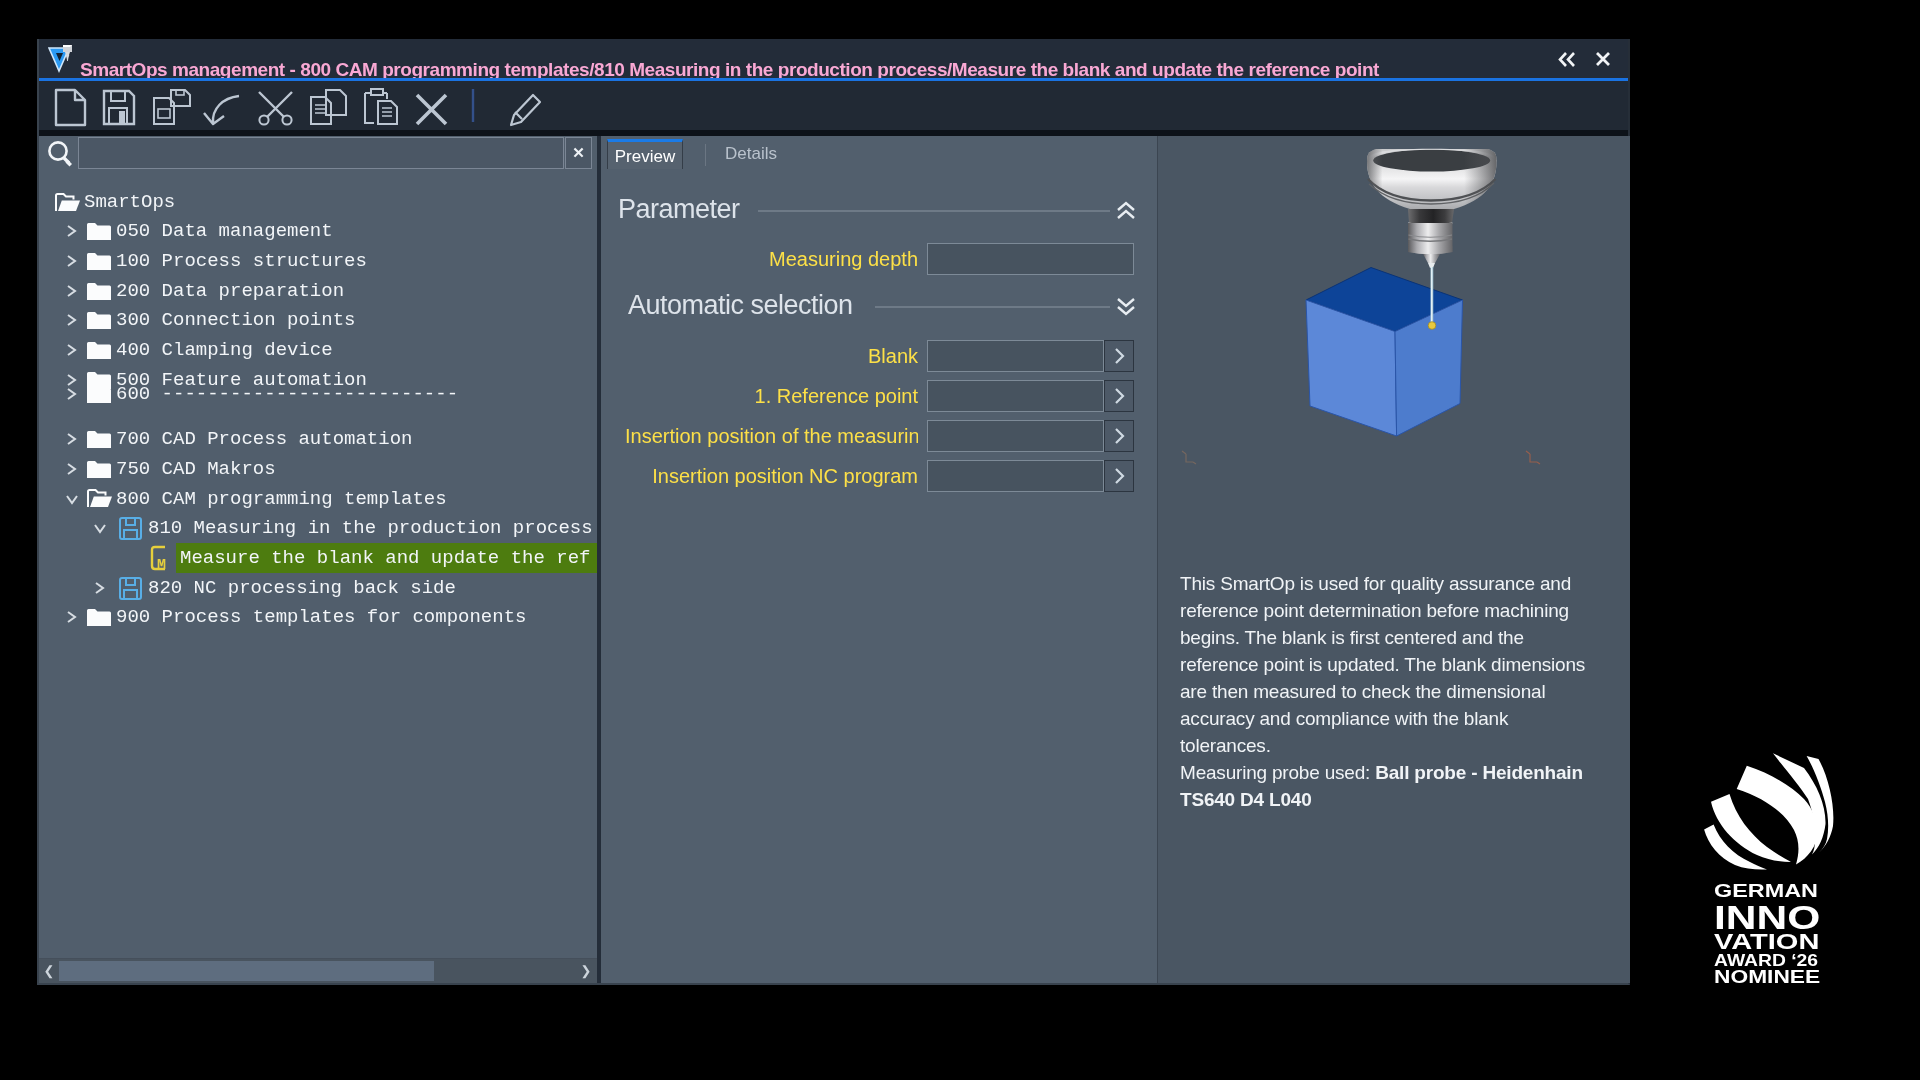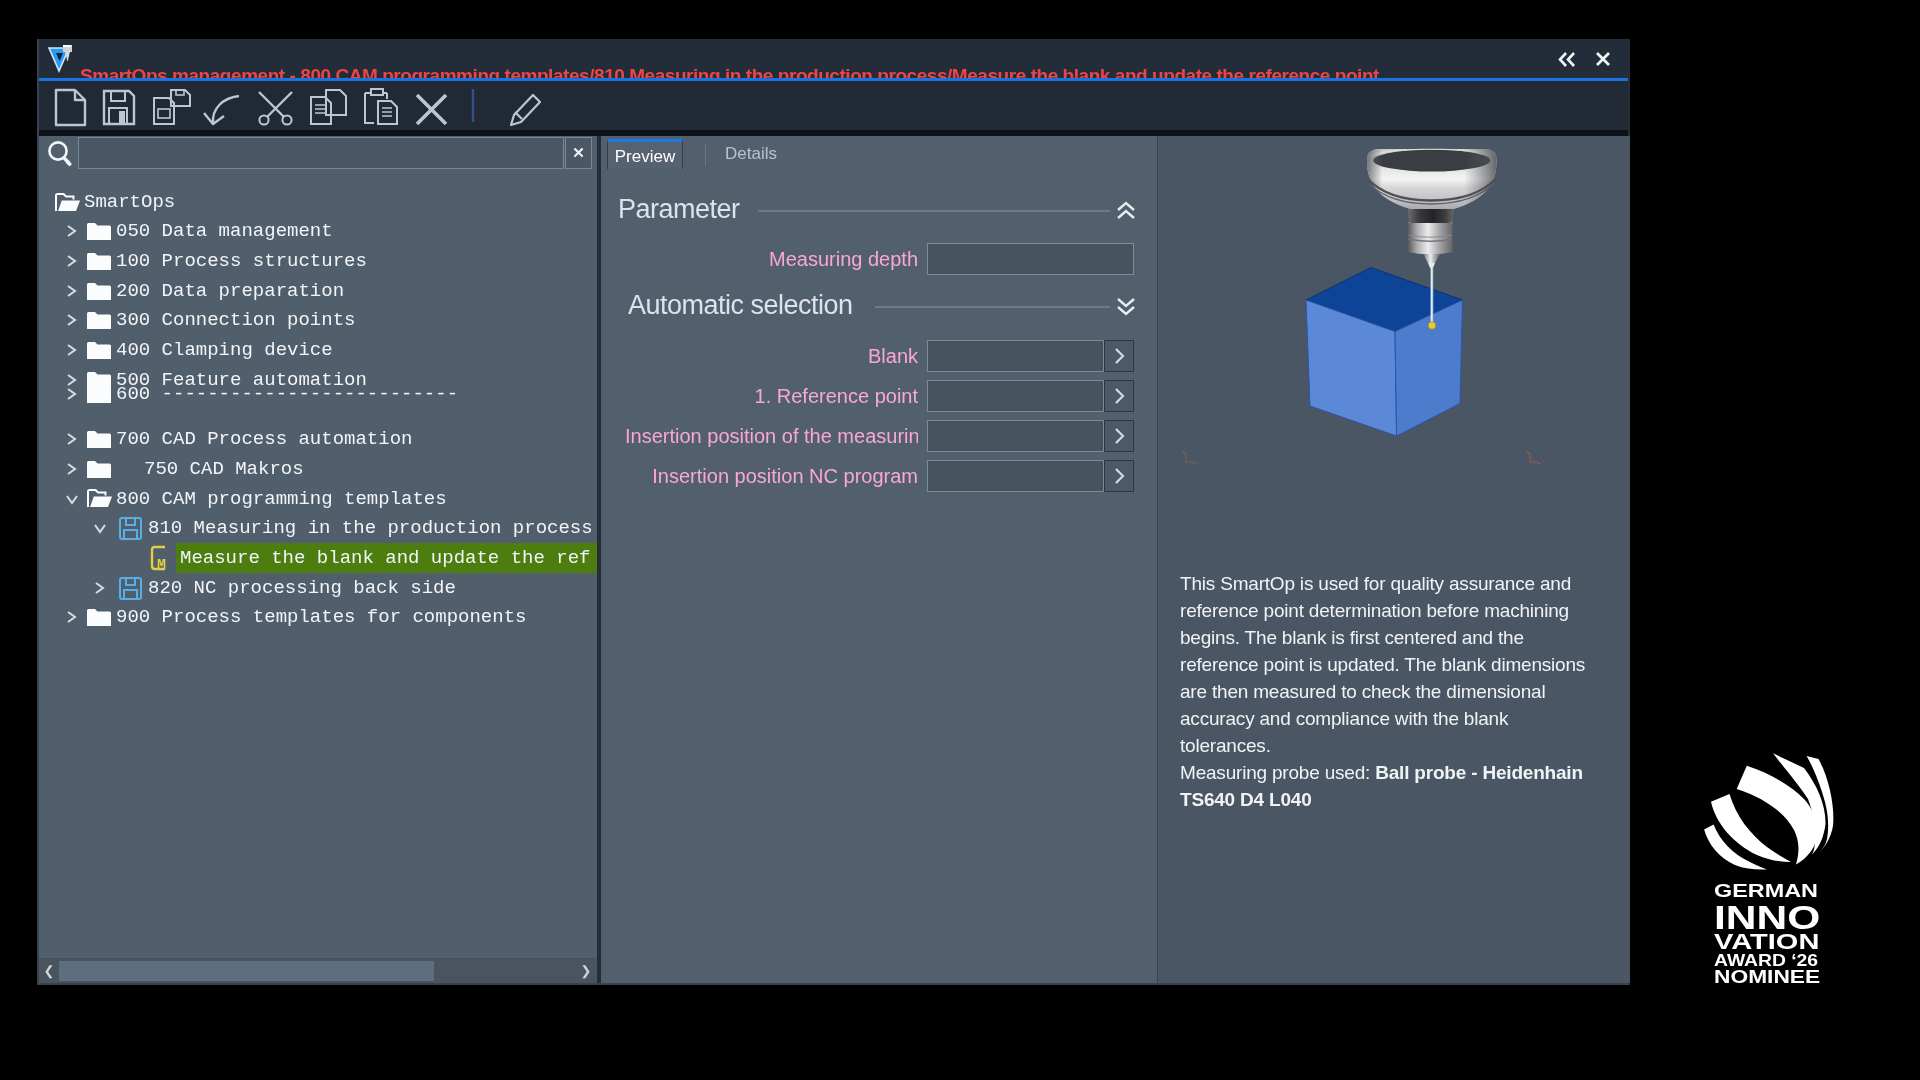--- a/index.html
+++ b/index.html
@@ -2,21 +2,21 @@
 <html><head>
 <meta charset="utf-8">
 <style>
   * { margin:0; padding:0; box-sizing:border-box; }
   html,body { width:1920px; height:1080px; background:#000; overflow:hidden;
     font-family:"Liberation Sans", sans-serif; }
   #win { position:absolute; left:37px; top:39px; width:1593px; height:946px;
     background:#515e6c; border-left:2px solid #39434e; border-bottom:2px solid #39434e;
     border-right:2px solid #262e38; }
   #titlebar { position:absolute; left:0; top:0; width:100%; height:39px; background:#232c39; }
-  #titletext { position:absolute; left:41px; top:26px; color:#ef4444; font-size:19px; letter-spacing:-0.45px; font-weight:bold; white-space:nowrap; }
+  #titletext { position:absolute; left:41px; top:20px; color:#f9a8d4; font-size:19px; letter-spacing:-0.45px; font-weight:bold; white-space:nowrap; }
   #blueline { position:absolute; left:0; top:39px; width:100%; height:3px; background:#1a73e2; }
   #toolbar { position:absolute; left:0; top:42px; width:100%; height:49px; background:#212934; }
   #darksep { position:absolute; left:0; top:91px; width:100%; height:6px; background:#0d1219; }
   #content { position:absolute; left:0; top:97px; width:1591px; height:847px; }
   #leftpanel { position:absolute; left:0; top:0; width:558px; height:847px; background:#515e6c; overflow:hidden; }
   #midpanel { position:absolute; left:562px; top:0; width:556px; height:847px; background:#525f6d; }
   #vsep1 { position:absolute; left:558px; top:0; width:4px; height:847px; background:#242d39; }
   #rightpanel { position:absolute; left:1118px; top:0; width:473px; height:847px; background:#4a5663; border-left:1px solid #3b4551; }
   
   #searchrow { position:absolute; left:0; top:0; width:560px; height:34px; }
@@ -24,21 +24,21 @@
   #searchx { position:absolute; left:526px; top:1px; width:27px; height:32px; background:#4b5765; border:1px solid #7b8695;
      color:#eef2f6; font-size:15px; font-weight:bold; text-align:center; line-height:30px; }
   
   .trow { position:absolute; left:0; height:30px; width:558px; color:#f2f5f8;
      font-family:"Liberation Mono", monospace; font-size:19px; line-height:30px; white-space:nowrap; }
   .ticon { position:absolute; }
   
   .tab { position:absolute; top:3px; height:30px; font-size:17px; line-height:30px; text-align:center; }
   .hdr { position:absolute; color:#dde3ea; font-size:27px; letter-spacing:-0.5px; }
   .hline { position:absolute; height:2px; background:#6e7a87; }
-  .flabel { position:absolute; color:#f9a8d4; font-size:20px; white-space:nowrap; }
+  .flabel { position:absolute; color:#fde047; font-size:20px; white-space:nowrap; }
   .finput { position:absolute; width:207px; height:32px; background:#47535f; border:1px solid #7d8a97; }
   .fbtn { position:absolute; width:30px; height:32px; background:#4d5967; border:1px solid #2c3540; }
   
   #desc { position:absolute; left:22px; top:434px; width:445px; color:#f0f3f6; font-size:19px; line-height:27px; letter-spacing:-0.2px; }
   
   #hscroll { position:absolute; left:0; top:822px; width:558px; height:25px; background:#49545f; border-top:1px solid #454f5b; }
   #hthumb { position:absolute; left:20px; top:2px; width:375px; height:20px; background:#5e6d7f; }
   .sarrow { position:absolute; top:0; width:20px; height:24px; color:#cdd5dc; font-size:13px; line-height:24px; text-align:center; font-family:"Liberation Sans",sans-serif;}
   
   #gia { position:absolute; left:1690px; top:740px; width:160px; height:250px; }
@@ -184,21 +184,21 @@
             </svg>
             <span style="position:absolute;left:77px;">700 CAD Process automation</span>
           </div>
         <div class="trow" style="top:317.8px;">
             <svg class="ticon" style="left:26px;top:8px;" width="13" height="14">
               <polyline points="3,2 10,7 3,12" fill="none" stroke="#d7dde3" stroke-width="2"></polyline>
             </svg>
             <svg class="ticon" style="left:47px;top:5px;" width="26" height="20">
               <path d="M1,19 V3.5 Q1,2 2.5,2 H9 L11.5,4.5 H23.5 Q25,4.5 25,6 V19 Z" fill="#fbfcfd"></path>
             </svg>
-            <span style="position:absolute;left:77px;margin-left:28px;">750 CAD Makros</span>
+            <span style="position:absolute;left:77px;">750 CAD Makros</span>
           </div>
         <div class="trow" style="top:347.5px;">
             <svg class="ticon" style="left:26px;top:9px;" width="14" height="13">
               <polyline points="2,3 7,10 12,3" fill="none" stroke="#d7dde3" stroke-width="2"></polyline>
             </svg>
             <svg class="ticon" style="left:47px;top:4px;" width="27" height="21" viewBox="0 0 27 21">
               <path d="M2,19 V3.5 Q2,2 3.5,2 H9.5 L12,4.5 H19.5 V7.5" fill="none" stroke="#fbfcfd" stroke-width="2"></path>
               <path d="M4,19 L7.8,8.5 H26 L22,19 Z" fill="#fbfcfd"></path>
             </svg>
             <span style="position:absolute;left:77px;">800 CAM programming templates</span>

